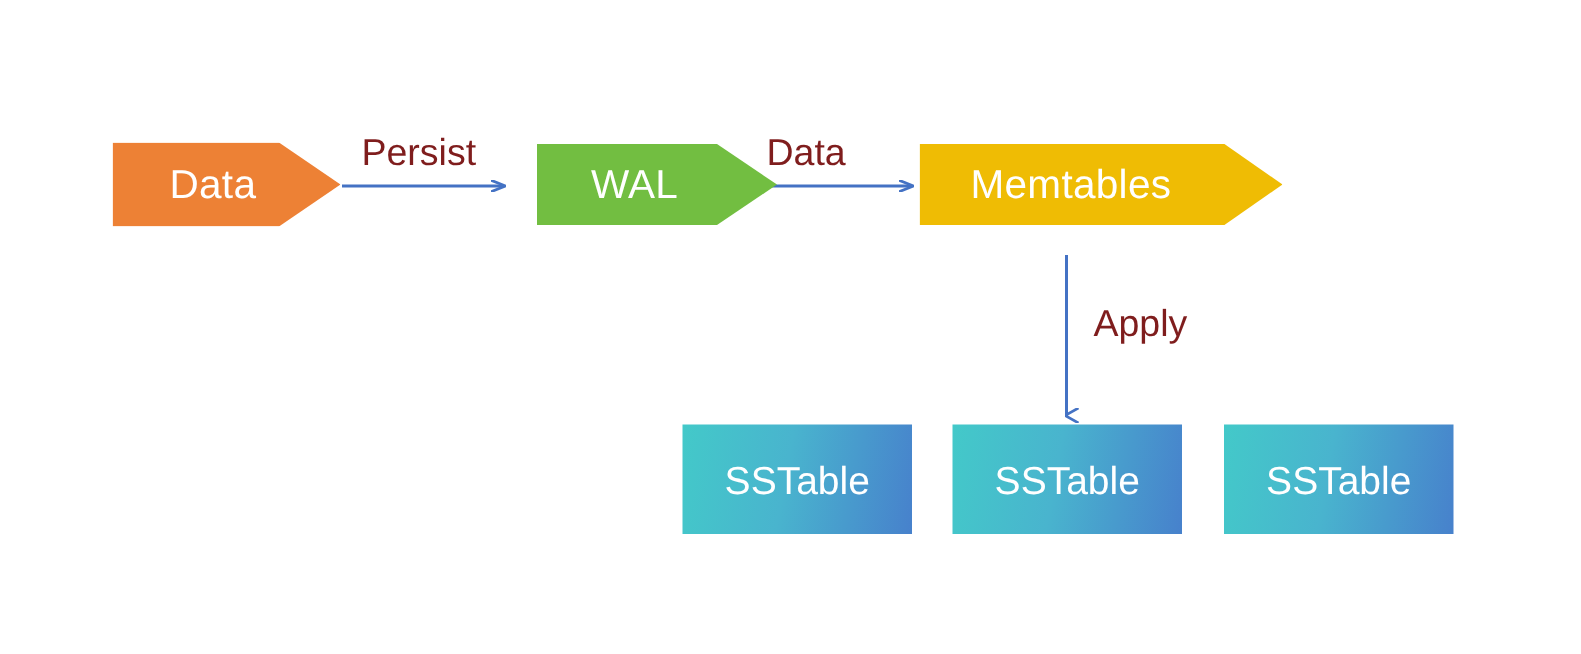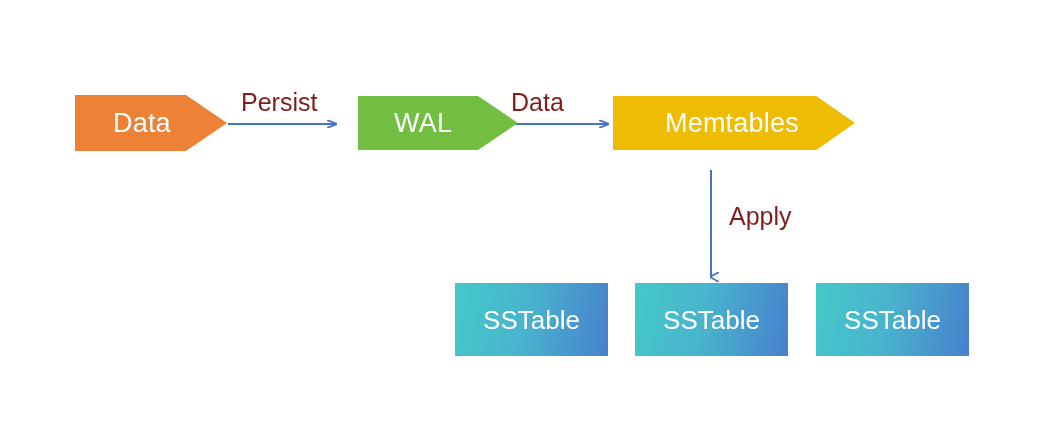--- a/index.html
+++ b/index.html
@@ -56,21 +56,21 @@
   #node-wal .chev-label { margin-left: 36px; }
 
   #node-memtables {
     left: 613px;
     top: 96px;
     width: 242px;
     height: 54px;
     background: #EFBC04;
     clip-path: polygon(0 0, 84% 0, 100% 50%, 84% 100%, 0 100%);
   }
-  #node-memtables .chev-label { margin-left: 52px; }
+  #node-memtables .chev-label { margin-left: 34px; }
 
   
   .sstable {
     position: absolute;
     top: 283px;
     width: 153px;
     height: 73px;
     background: linear-gradient(100deg, #43C9C9 0%, #49B4CE 45%, #4781CC 100%);
     display: flex;
     align-items: center;

